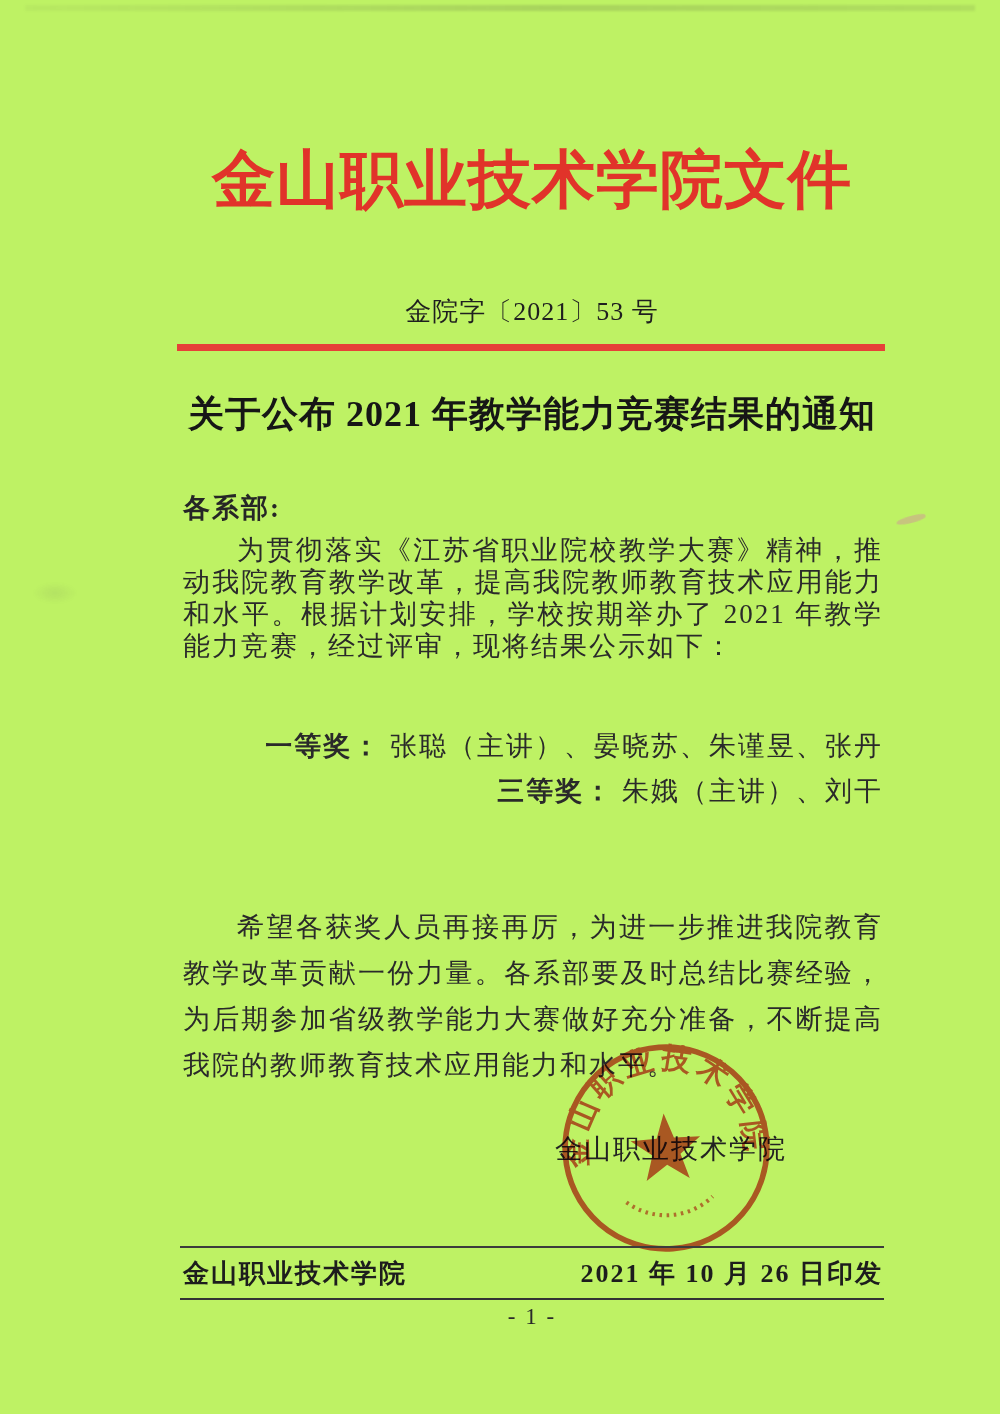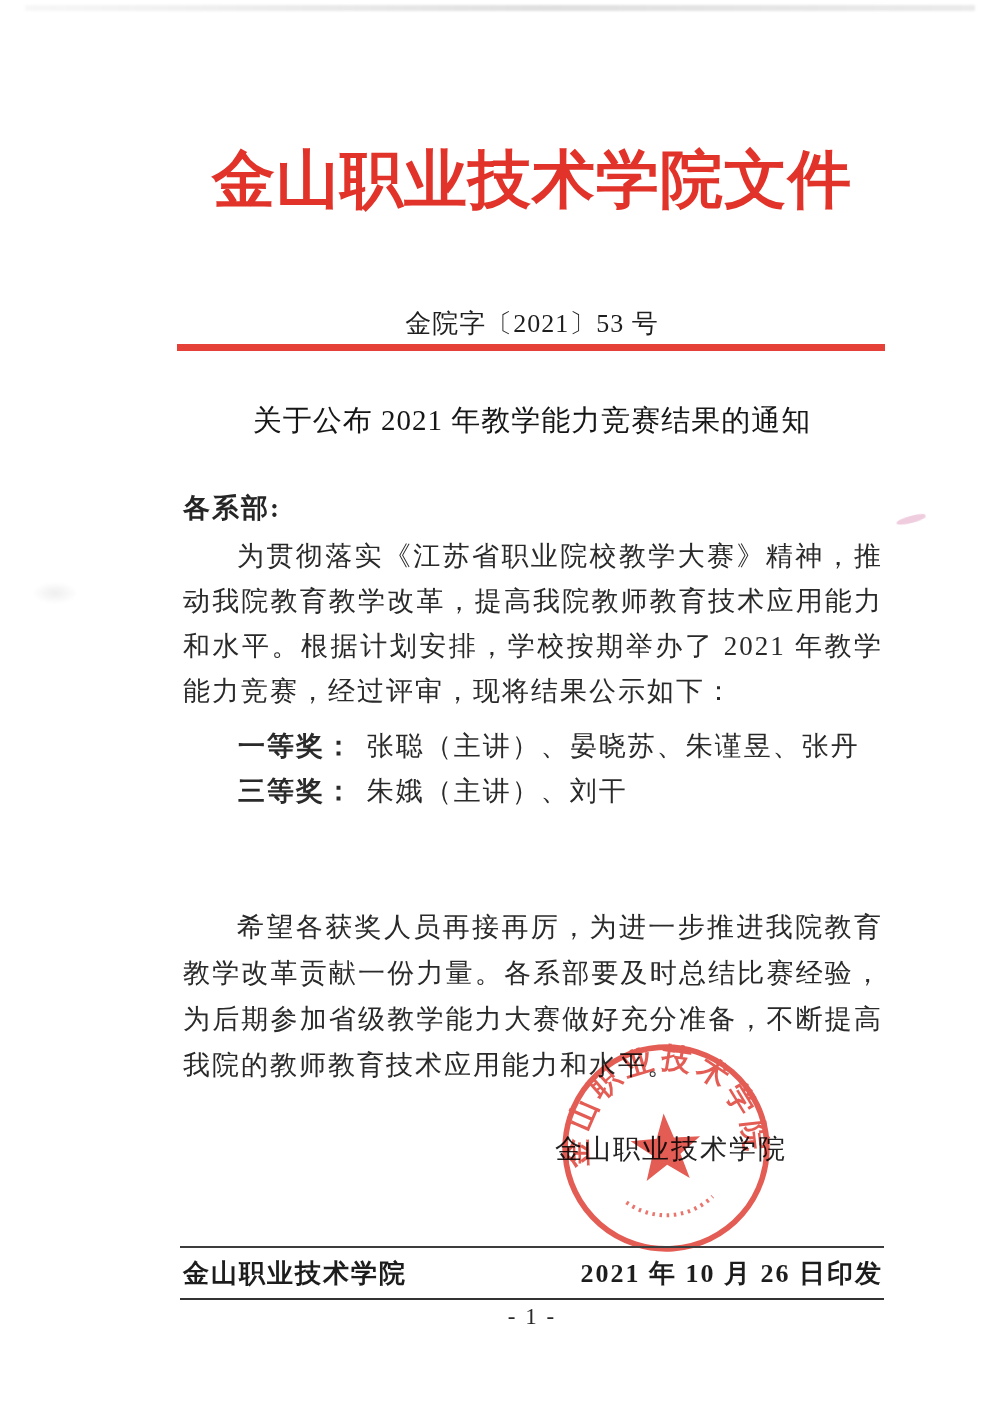--- a/index.html
+++ b/index.html
@@ -1,20 +1,20 @@
 <!DOCTYPE html>
 <html><head>
 <meta charset="utf-8">
 <style>
   html,body{margin:0;padding:0;background:#9a9a9a;}
   .page{
     position:relative;
     width:1000px;height:1414px;
     margin:0 auto;
-    background:#ffffff;
+    background:#bef264;
     overflow:hidden;
     font-family:"Liberation Serif","DejaVu Serif",serif;
     color:#262626;
   }
   
   .top-smudge{
     position:absolute;top:5px;left:25px;width:950px;height:6px;
     background:linear-gradient(to right,rgba(60,60,60,.04),rgba(60,60,60,.16) 55%,rgba(60,60,60,.10));
     filter:blur(1px);
   }
@@ -30,44 +30,44 @@
   }
   .column{position:absolute;left:180px;width:704px;}
 
   .org-title{
     top:146px;text-align:center;
     font-size:63px;font-weight:700;line-height:1.1;
     color:#e1332a;letter-spacing:1px;white-space:nowrap;
   }
   .doc-number{
     top:294px;text-align:center;
-    font-size:26px;letter-spacing:1px;color:#1f1f1f;margin-top:12px;
+    font-size:26px;letter-spacing:1px;color:#1f1f1f;
   }
   .red-rule{
     position:absolute;top:344px;left:177px;width:708px;height:7px;
     background:#e64138;
   }
   .notice-title{
-    top:401px;text-align:center;
-    font-size:29px;font-weight:400;letter-spacing:1px;color:#161616;
+    top:390px;text-align:center;
+    font-size:36px;font-weight:700;letter-spacing:1px;color:#161616;
   }
   .salutation{
     position:absolute;top:490px;left:183px;
     font-size:27px;letter-spacing:2px;font-weight:bold;
   }
   .body-para{
     position:absolute;left:183px;width:700px;
-    font-size:27px;line-height:45px;letter-spacing:2px;
+    font-size:27px;line-height:32px;letter-spacing:2px;
     text-align:justify;text-indent:2em;color:#2a2a2a;
   }
   .para1{top:534px;}
   .para2{top:904px;line-height:46px;}
   .awards{
     position:absolute;top:724px;left:183px;width:700px;
-    font-size:27px;letter-spacing:2px;color:#2a2a2a;
+    font-size:27px;letter-spacing:2px;color:#2a2a2a;text-align:right;
   }
   .award-row{padding-left:55px;line-height:45px;white-space:nowrap;}
   .award-label{display:inline-block;width:120px;font-weight:700;}
   .signature{
     position:absolute;top:1126px;left:550px;width:242px;
     text-align:center;font-size:27px;line-height:46px;letter-spacing:2px;
     color:#222;
   }
   .seal{
     position:absolute;top:1040px;left:558px;width:216px;height:216px;

